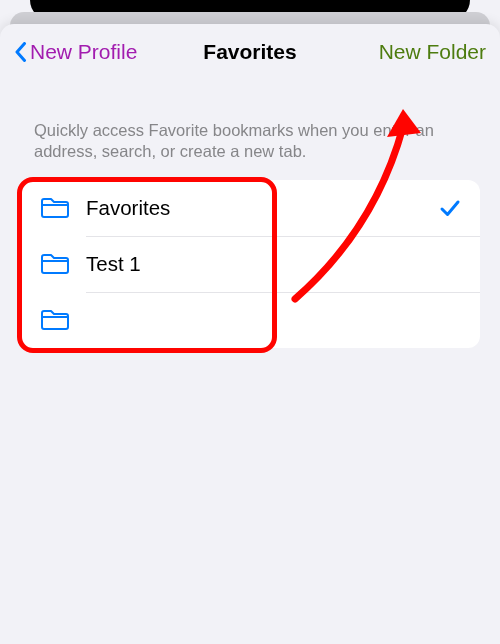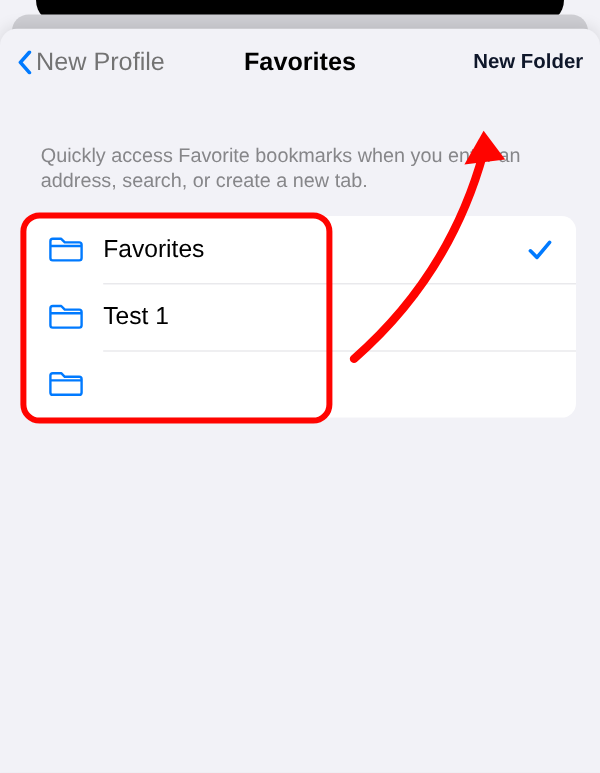--- a/index.html
+++ b/index.html
@@ -43,42 +43,42 @@
   .navbar {
     height: 56px;
     display: flex;
     align-items: center;
     justify-content: space-between;
     padding: 0 14px;
   }
   .nav-left {
     display: flex;
     align-items: center;
-    color: #737373;
+    color: #a21caf;
     font-size: 21px;
     font-weight: 400;
     gap: 2px;
   }
   .nav-left .chev {
     width: 14px; height: 22px;
     display: flex; align-items: center; justify-content: center;
   }
   .nav-left .chev svg { width: 12px; height: 20px; }
   .nav-title {
     font-size: 21px;
     font-weight: 600;
     color: #000;
     position: absolute;
     left: 50%;
     transform: translateX(-50%);
   }
   .nav-right {
-    color: #0f172a;
-    font-size: 17px;
-    font-weight: 700;
+    color: #4d7c0f;
+    font-size: 21px;
+    font-weight: 400;
   }
 
   
   .desc {
     color: #868689;
     font-size: 16.5px;
     line-height: 1.28;
     padding: 40px 34px 18px 34px;
   }
 

